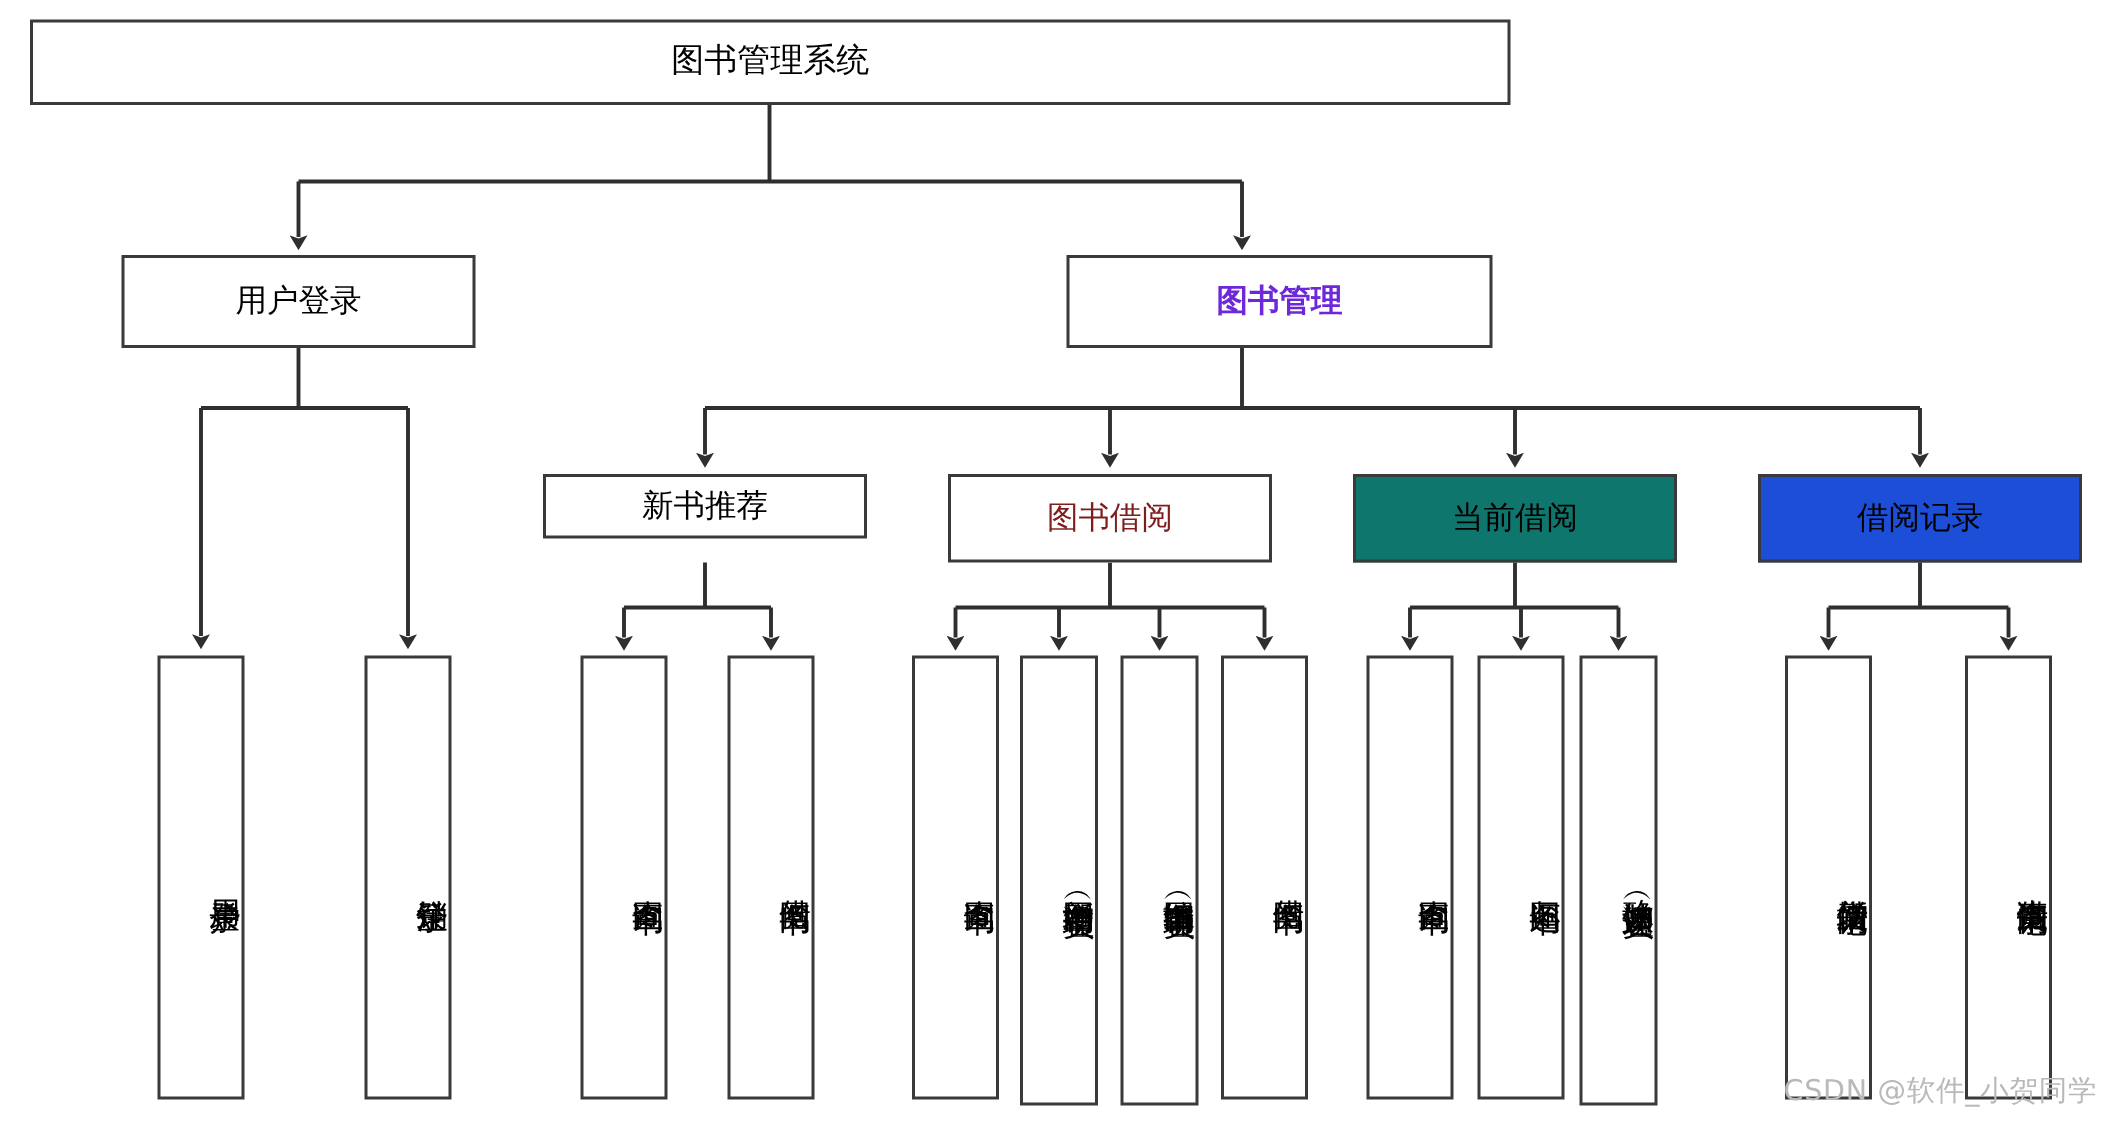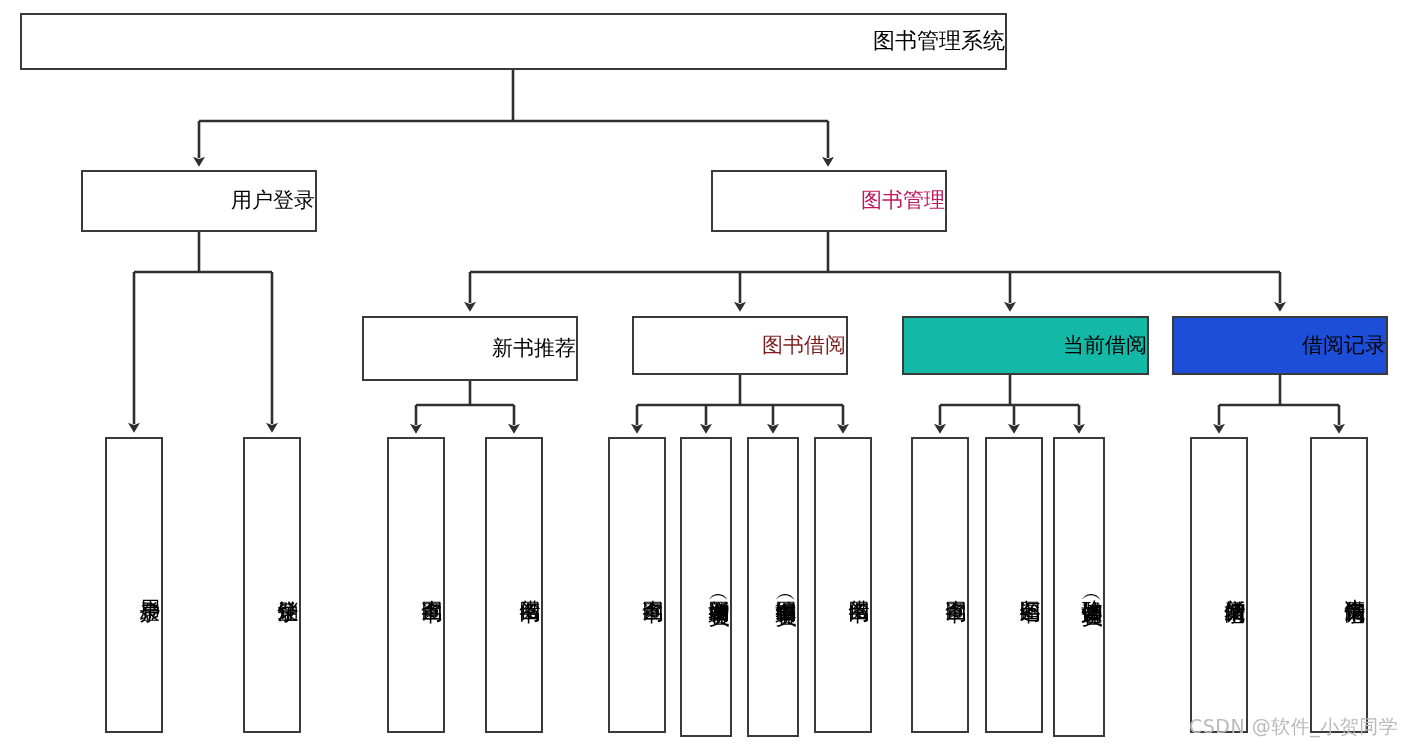--- a/index.html
+++ b/index.html
@@ -26,21 +26,21 @@
     height: 747px;
     pointer-events: none;
   }
   .node {
     position: absolute;
     box-sizing: border-box;
     background: #ffffff;
     border: 2px solid #3a3a3a;
     display: flex;
     align-items: center;
-    justify-content: flex-end;
+    justify-content: center;
     color: #000000;
     line-height: 1.12;
     text-align: center;
   }
   .node.root {
     font-size: 22px;
   }
   .node.lvl2 {
     font-size: 21px;
   }
@@ -124,31 +124,31 @@
     </g>
   </svg>
 
   <div class="node root" style="left: 20px; top: 13px; width: 987px; height: 57px; border-color: rgb(58, 58, 58); background: rgb(255, 255, 255); color: rgb(0, 0, 0);">
     <span class="lbl">图书管理系统</span>
   </div>
 
   <div class="node lvl2" style="left: 81px; top: 170px; width: 236px; height: 62px; border-color: rgb(58, 58, 58); background: rgb(255, 255, 255); color: rgb(0, 0, 0);">
     <span class="lbl">用户登录</span>
   </div>
-  <div class="node lvl2" style="left: 711px; top: 170px; width: 236px; height: 62px; border-color: rgb(58, 58, 58); background: rgb(255, 255, 255); color: #be185d;">
+  <div class="node lvl2" style="left: 711px; top: 170px; width: 284px; height: 62px; border-color: rgb(58, 58, 58); background: rgb(255, 255, 255); color: #6d28d9; font-weight: bold;">
     <span class="lbl">图书管理</span>
   </div>
 
-  <div class="node lvl3" style="left: 362px; top: 316px; width: 216px; height: 65px; border-color: rgb(58, 58, 58); background: rgb(255, 255, 255); color: rgb(0, 0, 0);">
+  <div class="node lvl3" style="left: 362px; top: 316px; width: 216px; height: 43px; border-color: rgb(58, 58, 58); background: rgb(255, 255, 255); color: rgb(0, 0, 0);">
     <span class="lbl">新书推荐</span>
   </div>
   <div class="node lvl3" style="left: 632px; top: 316px; width: 216px; height: 59px; border-color: rgb(58, 58, 58); background: rgb(255, 255, 255); color: #7f1d1d;">
     <span class="lbl">图书借阅</span>
   </div>
-  <div class="node lvl3" style="left: 902px; top: 316px; width: 247px; height: 59px; border-color: rgb(58, 58, 58); background: #14b8a6; color: rgb(0, 0, 0);">
+  <div class="node lvl3" style="left: 902px; top: 316px; width: 216px; height: 59px; border-color: rgb(58, 58, 58); background: #0f766e; color: rgb(0, 0, 0);">
     <span class="lbl">当前借阅</span>
   </div>
   <div class="node lvl3" style="left: 1172px; top: 316px; width: 216px; height: 59px; border-color: rgb(58, 58, 58); background: #1d4ed8; color: rgb(0, 0, 0);">
     <span class="lbl">借阅记录</span>
   </div>
 
   <div class="node leaf" style="left: 105px; top: 437px; width: 58px; height: 296px; border-color: rgb(58, 58, 58); background: rgb(255, 255, 255); color: rgb(0, 0, 0);">
     <span class="lbl">用户登录</span>
   </div>
   <div class="node leaf" style="left: 243px; top: 437px; width: 58px; height: 296px; border-color: rgb(58, 58, 58); background: rgb(255, 255, 255); color: rgb(0, 0, 0);">

